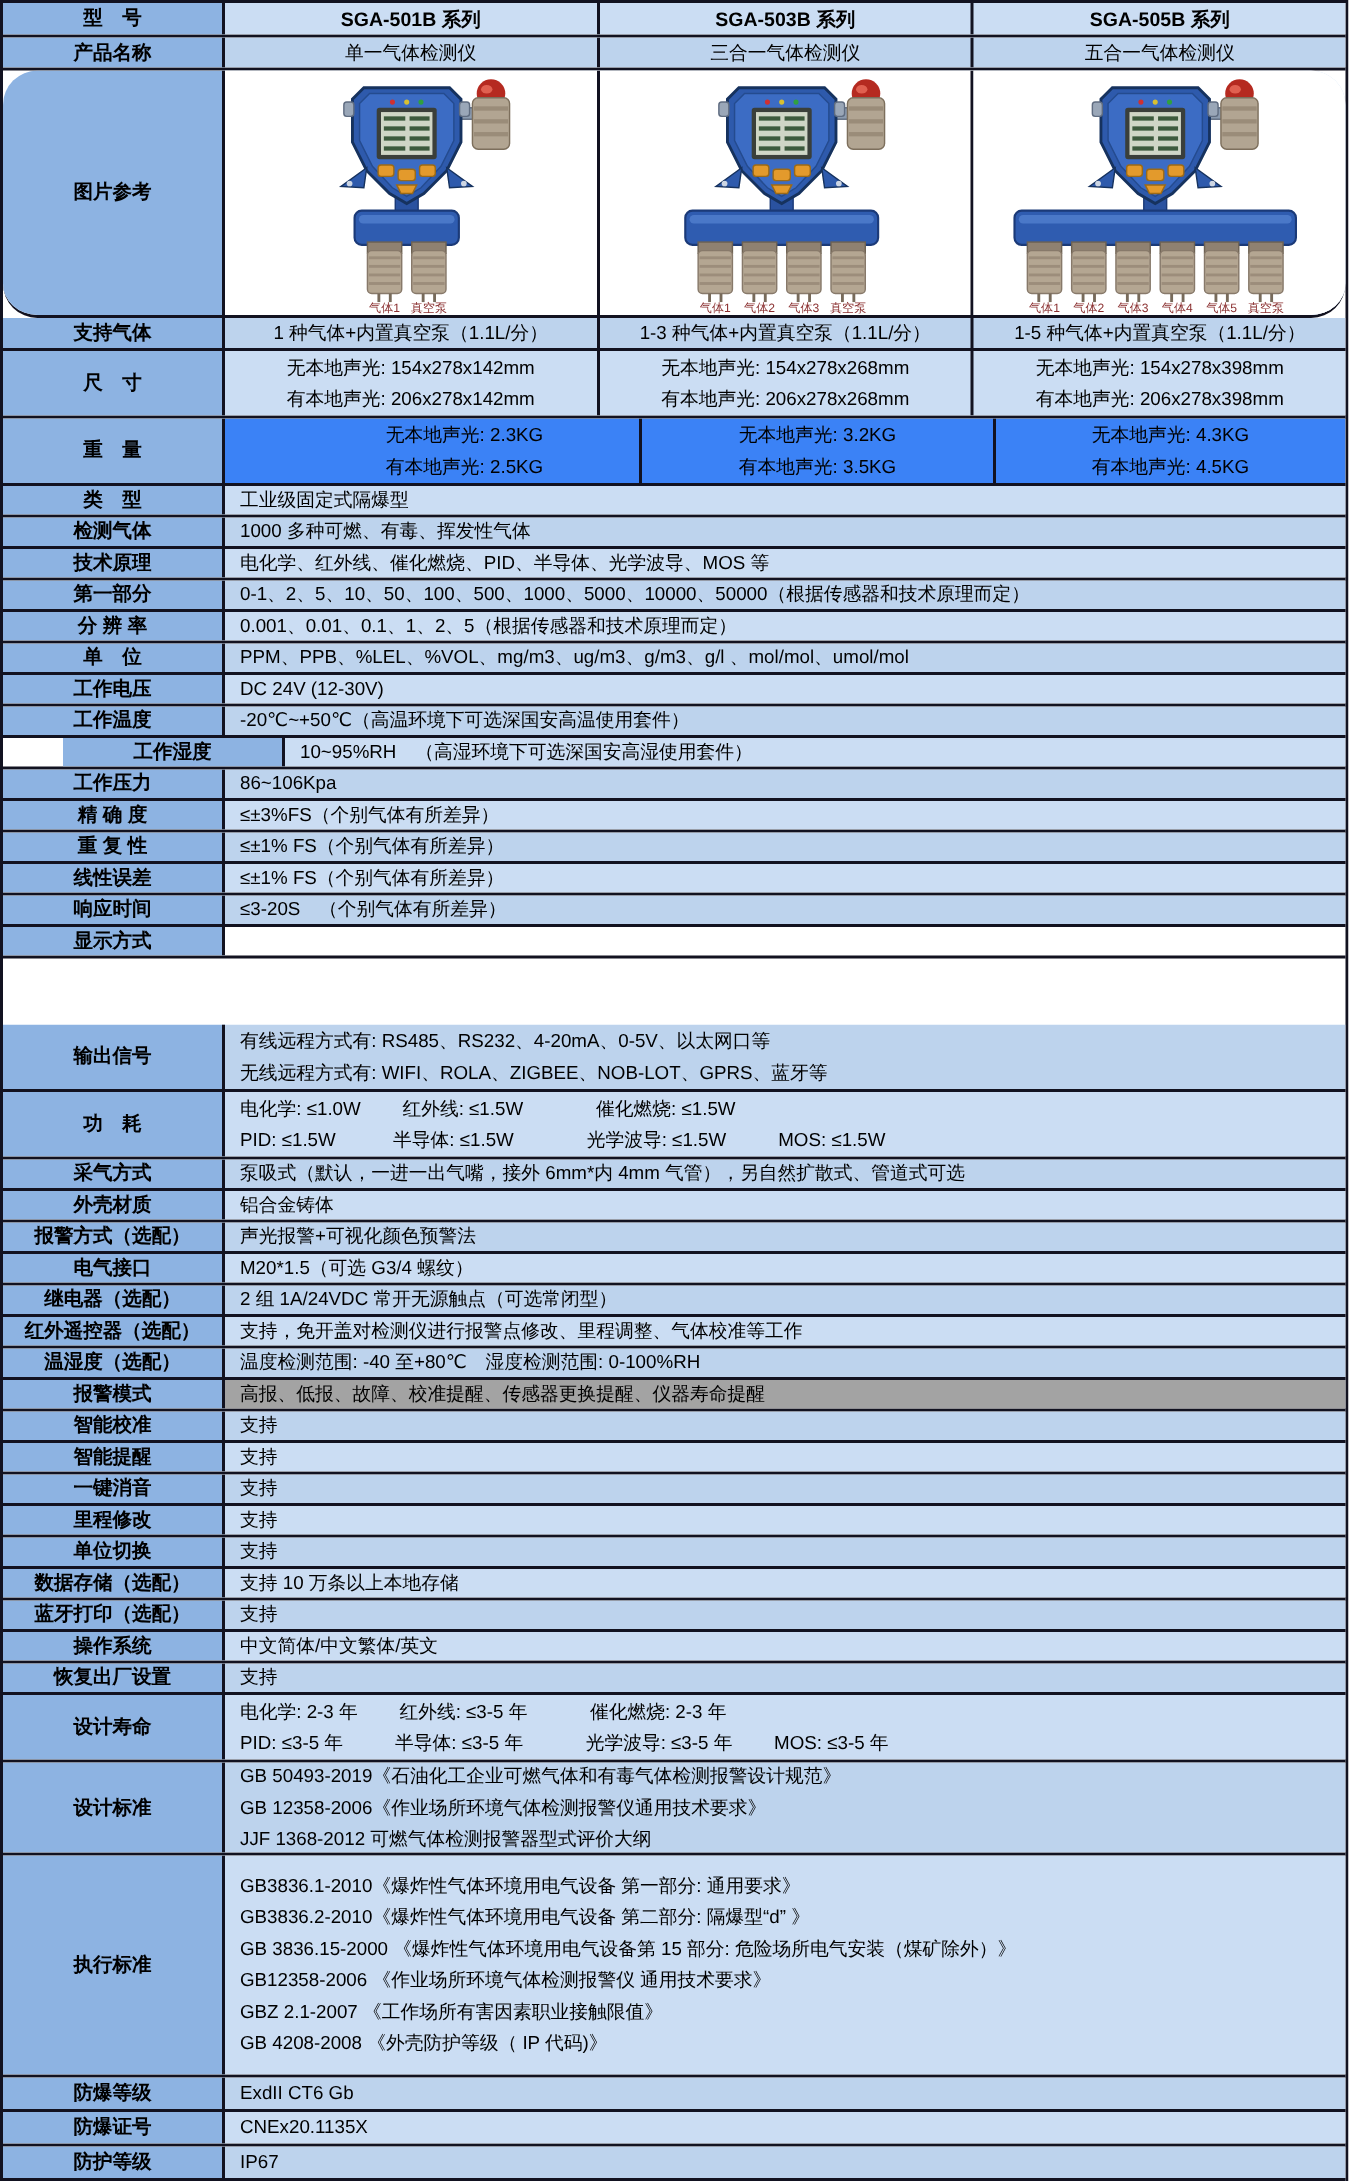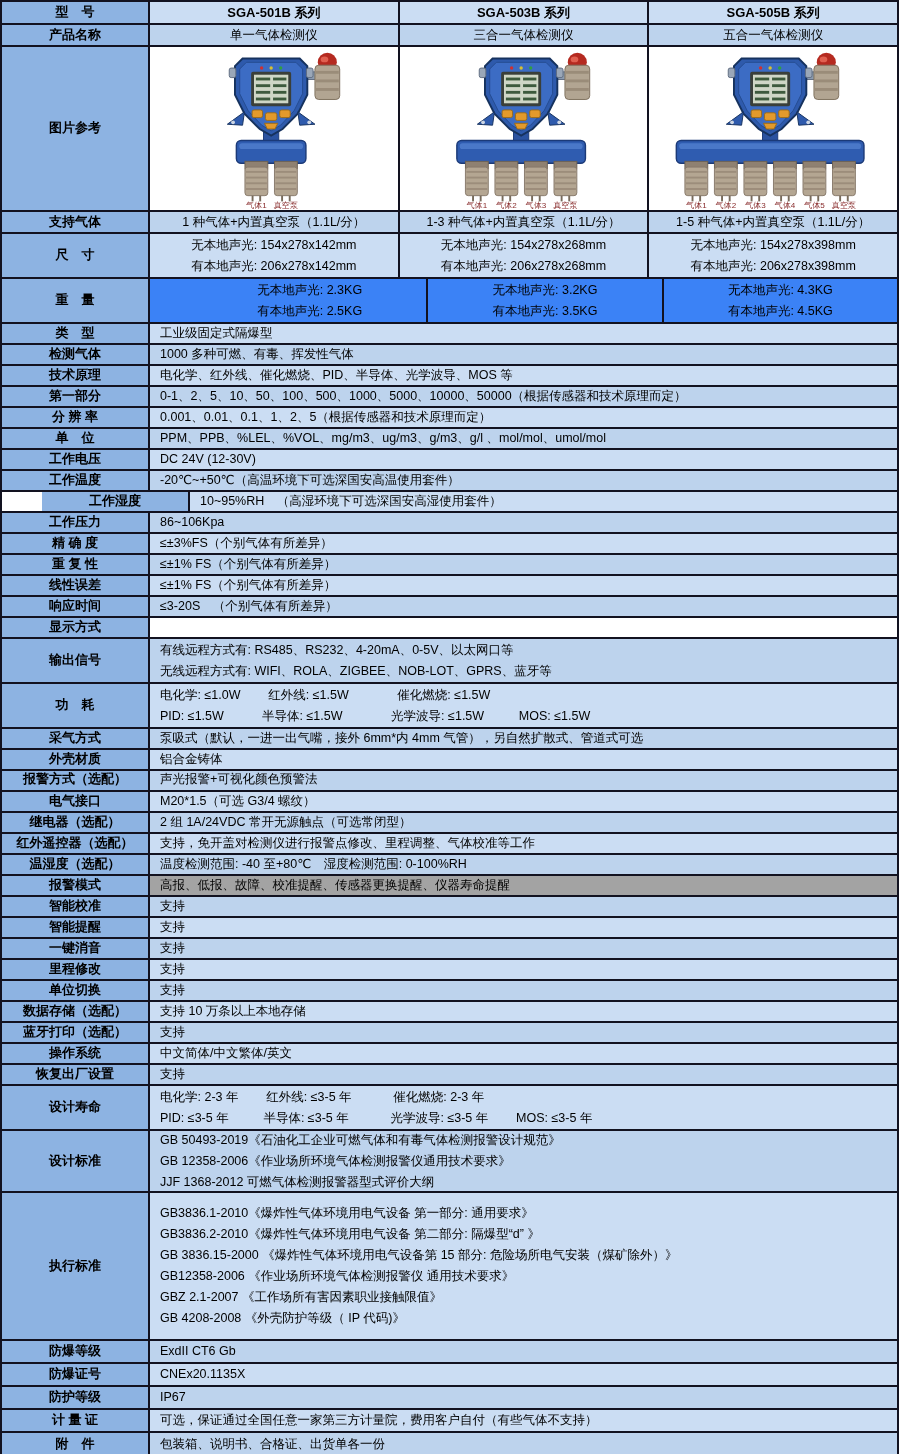--- a/index.html
+++ b/index.html
@@ -68,21 +68,21 @@
           <div class="line">单一气体检测仪</div>
         </div>
         <div class="col-cell">
           <div class="line">三合一气体检测仪</div>
         </div>
         <div class="col-cell">
           <div class="line">五合一气体检测仪</div>
         </div>
       </div>
     </div>
-    <div class="row" style="flex: 0 0 165px;">
+    <div class="row" style="flex: 0 0 165px; border-radius: 23px;">
       <div class="label-cell">图片参考</div>
       <div class="value-area" style="background: rgb(203, 221, 243);">
         <div class="img-cell">
           <svg width="246" height="160" viewBox="0 0 250 168" xmlns="http://www.w3.org/2000/svg">
             <rect x="114" y="86" width="16" height="34" fill="#2a52a0" stroke="#1b3a78"></rect>
             <rect x="85.5" y="96" width="73" height="24" rx="5" fill="#2f5cb0" stroke="#1b3a78" stroke-width="1.5"></rect>
             <rect x="88.5" y="99" width="67" height="6" rx="3" fill="#4a78c8"></rect>
             <rect x="94.5" y="118" width="24" height="8" fill="#8f8171" stroke="#6e6253"></rect>
             <rect x="94.5" y="124" width="24" height="30" rx="3" fill="#b4a692" stroke="#87796a"></rect>
             <rect x="95.5" y="128" width="22" height="2" fill="#9c8d7b"></rect>
@@ -461,21 +461,21 @@
       <div class="label-cell">响应时间</div>
       <div class="value-area" style="background: rgb(189, 211, 237);">
         <div class="span-cell">
           <div class="line">≤3-20S　（个别气体有所差异）</div>
         </div>
       </div>
     </div>
     <div class="row" style="flex: 0 0 21px;">
       <div class="label-cell">显示方式</div>
     </div>
-    <div class="row" style="flex: 0 0 45px;">
+    <div class="row" style="flex: 0 0 45px; margin-top: 44px;">
       <div class="label-cell">输出信号</div>
       <div class="value-area" style="background: rgb(189, 211, 237);">
         <div class="span-cell">
           <div class="line">有线远程方式有: RS485、RS232、4-20mA、0-5V、以太网口等</div>
           <div class="line">无线远程方式有: WIFI、ROLA、ZIGBEE、NOB-LOT、GPRS、蓝牙等</div>
         </div>
       </div>
     </div>
     <div class="row" style="flex: 0 0 45px;">
       <div class="label-cell">功　耗</div>
@@ -495,21 +495,21 @@
       </div>
     </div>
     <div class="row" style="flex: 0 0 21px;">
       <div class="label-cell">外壳材质</div>
       <div class="value-area" style="background: rgb(203, 221, 243);">
         <div class="span-cell">
           <div class="line">铝合金铸体</div>
         </div>
       </div>
     </div>
-    <div class="row" style="flex: 0 0 21px; font-family: Liberation Mono, monospace;">
+    <div class="row" style="flex: 0 0 21px;">
       <div class="label-cell">报警方式（选配）</div>
       <div class="value-area" style="background: rgb(189, 211, 237);">
         <div class="span-cell">
           <div class="line">声光报警+可视化颜色预警法</div>
         </div>
       </div>
     </div>
     <div class="row" style="flex: 0 0 21px;">
       <div class="label-cell">电气接口</div>
       <div class="value-area" style="background: rgb(203, 221, 243);">

